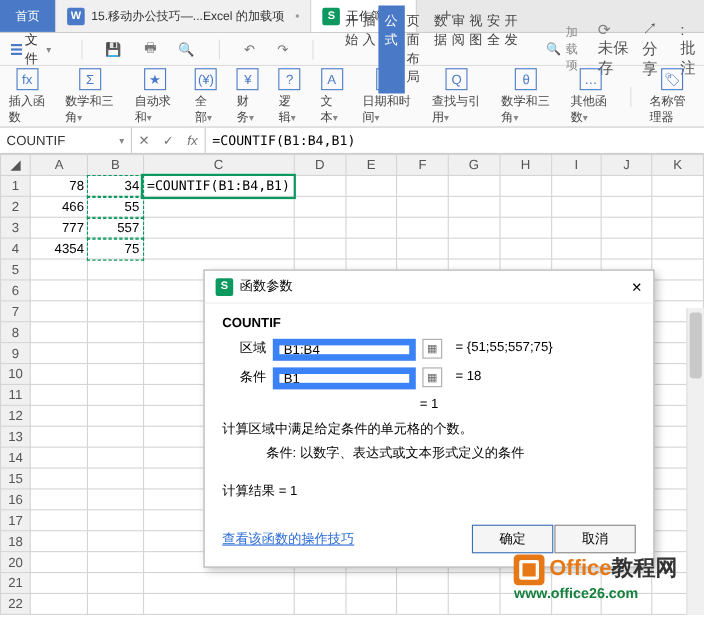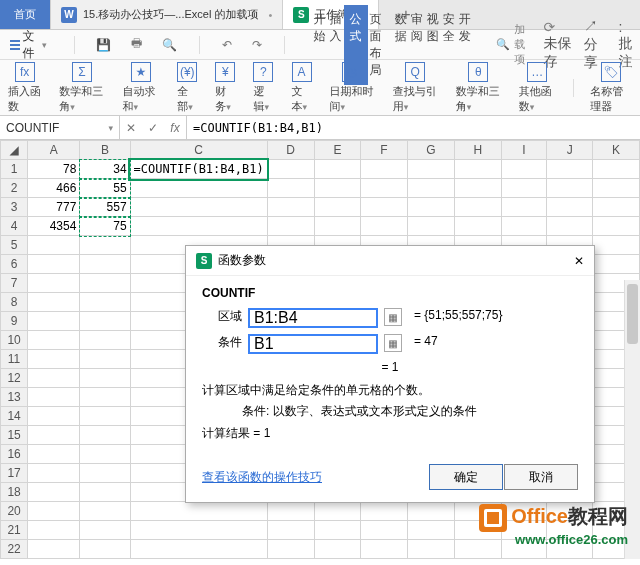--- a/index.html
+++ b/index.html
@@ -57,35 +57,35 @@
 
     
     .dialog { position:absolute; left:185px; top:245px; width:410px; background:#fff; border:1px solid #aaa; box-shadow:3px 3px 8px rgba(0,0,0,0.25); font-size:12px; }
     .dlg-title { display:flex; align-items:center; justify-content:space-between; padding:6px 10px; border-bottom:1px solid #eee; }
     .dlg-title .t { display:flex; align-items:center; gap:6px; }
     .dlg-title .s-icon2 { background:#0c9960; color:#fff; width:16px; height:16px; display:flex; align-items:center; justify-content:center; font-size:10px; font-weight:bold; border-radius:2px; }
     .dlg-body { padding:10px 16px 6px; }
     .fn-name { font-weight:bold; margin-bottom:8px; }
     .param-row { display:flex; align-items:flex-start; margin-bottom:6px; gap:6px; }
     .param-row .lbl { width:40px; text-align:right; }
-    .param-row .inp { width:130px; height:20px; border:2px solid #3b82f6; padding:0 4px; font-size:16px; }
+    .param-row .inp { width:130px; height:20px; border:6px solid #3b82f6; padding:0 4px; font-size:12px; }
     .param-row .ref-btn { width:18px; height:18px; border:1px solid #aaa; display:flex; align-items:center; justify-content:center; font-size:10px; color:#666; }
     .param-row .val { margin-left:6px; }
     .result-mid { text-align:center; margin:4px 0 8px; }
     .desc { margin:6px 0 4px; }
-    .desc-sub { padding-left:40px; margin-bottom:5px; }
+    .desc-sub { padding-left:40px; margin-bottom:18px; }
     .calc-res { margin-bottom:10px; }
     .dlg-foot { display:flex; align-items:center; padding:6px 16px 12px; }
     .dlg-foot .link { color:#2a6bd4; text-decoration:underline; cursor:pointer; display:flex; align-items:flex-start; gap:3px; }
     .dlg-foot .btns { margin-left:auto; display:flex; gap:1px; }
     .dlg-foot button { width:74px; height:26px; border:1px solid #888; background:#f5f5f5; font-size:12px; }
     .dlg-foot button.primary { border:1.5px solid #3a6fb7; }
 
     
-    .watermark { position:absolute; right:12px; bottom:18px; text-align:right; font-weight:bold; }
+    .watermark { position:absolute; right:24px; bottom:18px; text-align:left; font-weight:bold; }
     .watermark .l1 { color:#333; font-size:20px; }
     .watermark .l1 .o { color:#e77817; }
     .watermark .l2 { color:#15803d; font-size:13px; }
     .wm-icon { display:inline-block; width:28px; height:28px; background:#e77817; border-radius:4px; vertical-align:middle; margin-right:4px; position:relative; }
     .wm-icon::after { content:""; position:absolute; inset:5px; border:3px solid #fff; border-radius:2px; }
 
     
     .v-scroll { position:absolute; right:0; top:140px; bottom:0; width:16px; background:#f0f0f0; border-left:1px solid #ddd; }
     .v-scroll .thumb { position:absolute; top:4px; left:2px; right:2px; height:60px; background:#c8c8c8; border-radius:3px; }
   </style>
@@ -545,21 +545,21 @@
     <div class="param-row">
       <span class="lbl">区域</span>
       <input class="inp" value="B1:B4" style="">
       <span class="ref-btn">▦</span>
       <span class="val">= {51;55;557;75}</span>
     </div>
     <div class="param-row">
       <span class="lbl">条件</span>
       <input class="inp" value="B1" style="">
       <span class="ref-btn">▦</span>
-      <span class="val">= 47</span>
+      <span class="val">= 18</span>
     </div>
     <div class="result-mid">= 1</div>
     <div class="desc">计算区域中满足给定条件的单元格的个数。</div>
     <div class="desc-sub">条件: 以数字、表达式或文本形式定义的条件</div>
     <div class="calc-res">计算结果 = 1</div>
   </div>
   <div class="dlg-foot">
     <span class="link">
       <span>查看该函数的操作技巧</span>
       <span>�힩</span>

